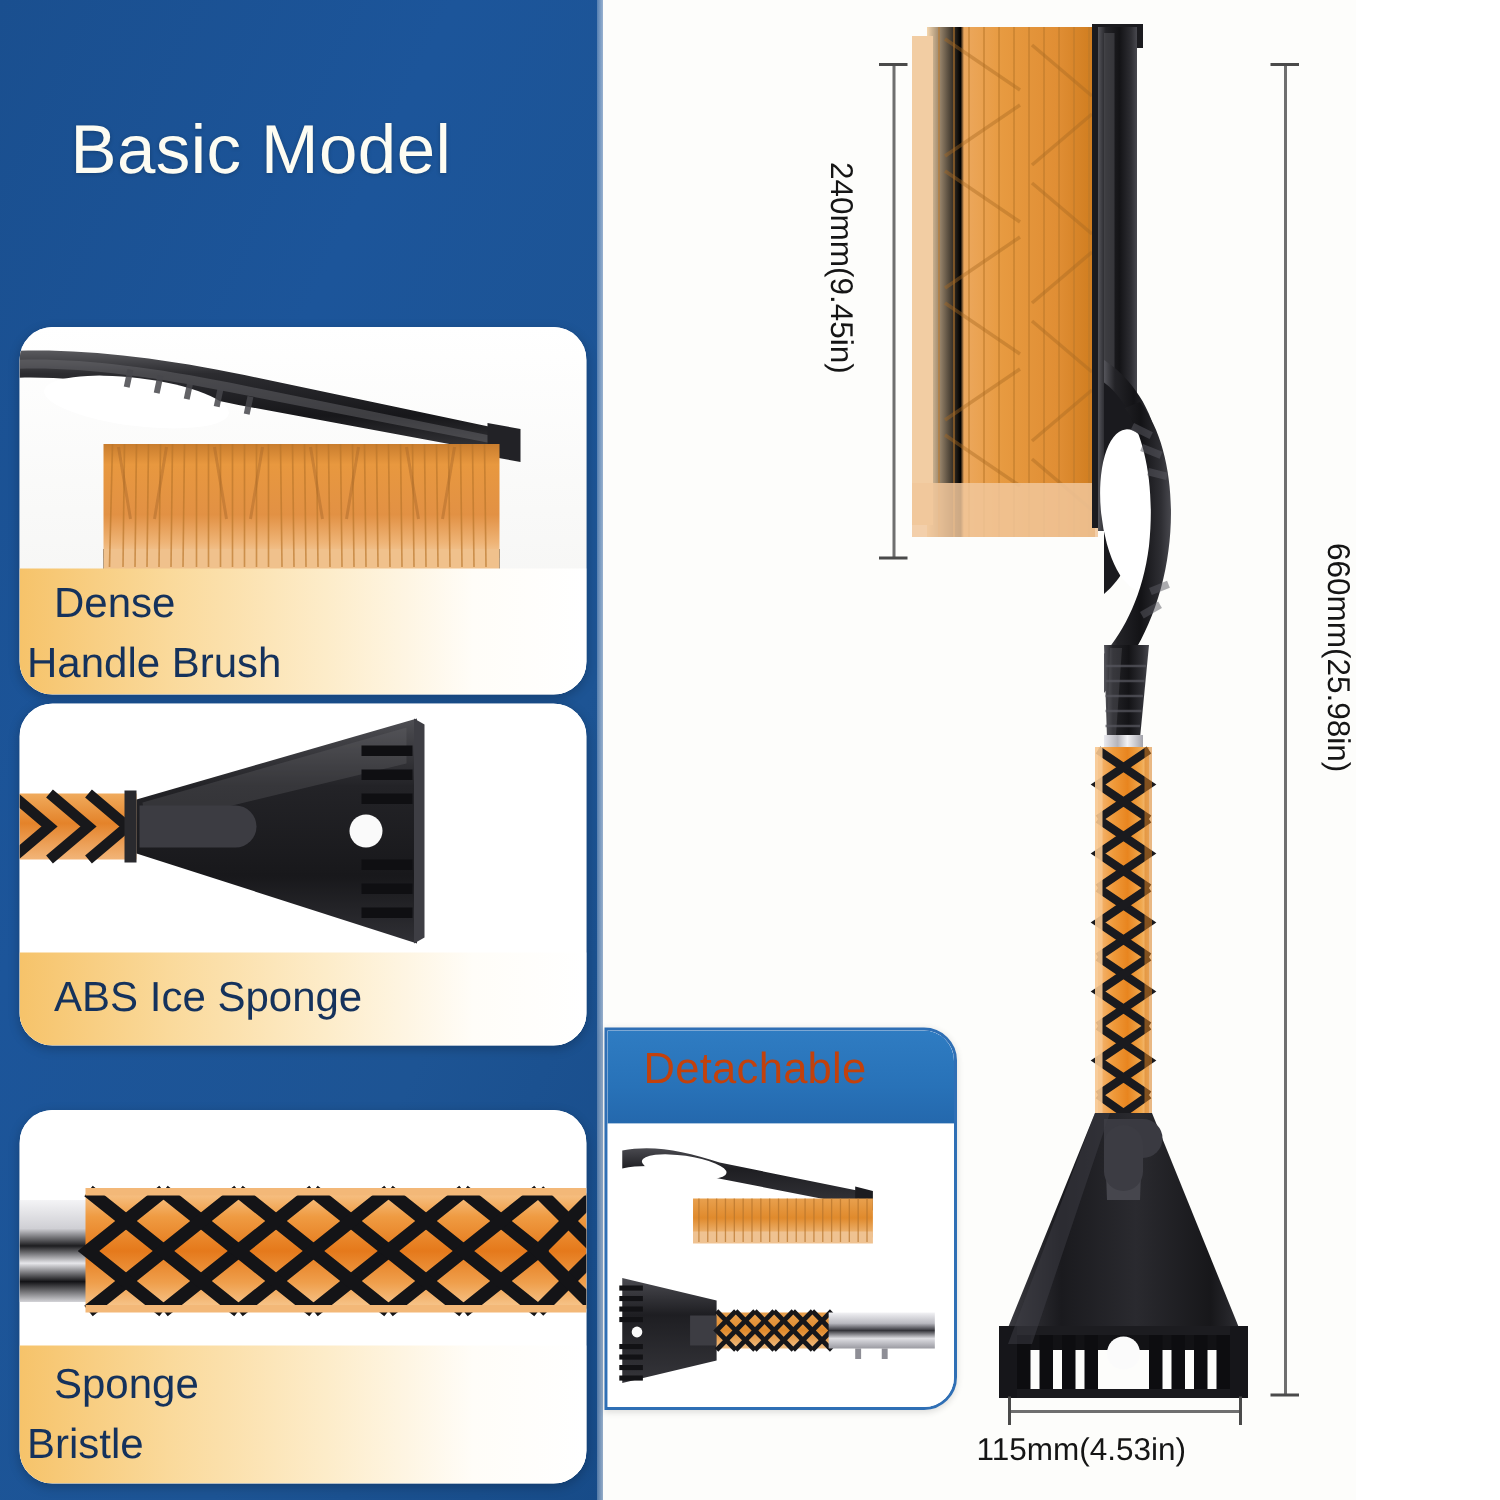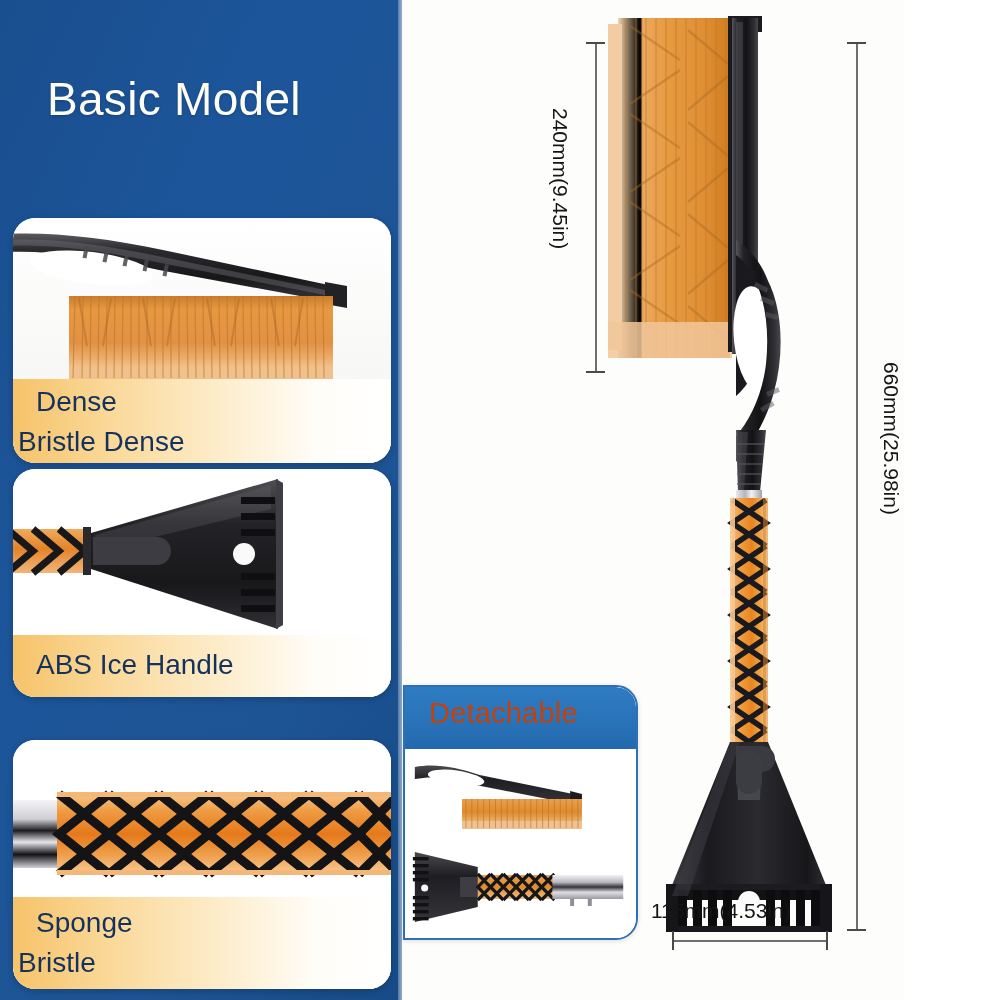--- a/index.html
+++ b/index.html
@@ -74,21 +74,21 @@
   .main-art { position: absolute; left: 560px; top: 0px; width: 360px; height: 960px; }
 
   
   .dim-label {
     position: absolute; color: #151515; font-size: 21px; white-space: nowrap;
     font-family: "Liberation Sans", sans-serif; font-weight: 400;
   }
   .rot { transform: rotate(90deg); transform-origin: left top; }
   .dim-240 { left: 572px; top: 108px; }
   .dim-660 { left: 903px; top: 362px; }
-  .dim-115 { left: 651px; top: 899px; }
+  .dim-115 { left: 651px; top: 955px; }
   .dimline { position: absolute; background: #6f6f6f; }
   .dim-v { width: 1.6px; }
   .dim-h { height: 1.6px; }
   .tick-h { position: absolute; height: 1.6px; width: 19px; background: #4a4a4a; }
   .tick-v { position: absolute; width: 1.6px; height: 19px; background: #4a4a4a; }
 </style>
 </head>
 <body>
 
 <div id="stage">
@@ -184,21 +184,21 @@
             <line x1="162" y1="80" x2="154" y2="128"></line>
           <line x1="194" y1="80" x2="202" y2="128"></line>
             <line x1="226" y1="80" x2="218" y2="128"></line>
           <line x1="258" y1="80" x2="266" y2="128"></line>
             <line x1="290" y1="80" x2="282" y2="128"></line>
         </g>
       </g>
     </svg>
     <div class="caption cap-1">
       <span class="l1">Dense</span>
-      <span class="l2">Bristle Dense</span>
+      <span class="l2">Handle Brush</span>
     </div>
   </div>
 
   <div class="card card-2">
     <svg class="card-art" viewBox="0 0 378 228" preserveAspectRatio="none">
       <defs>
         <linearGradient id="blk2" x1="0" y1="0" x2="0" y2="1">
           <stop offset="0" stop-color="#4e4e53"></stop>
             <stop offset="0.3" stop-color="#232327"></stop>
           <stop offset="0.7" stop-color="#18181b"></stop>
@@ -230,21 +230,21 @@
         <rect x="228" y="44" width="34" height="7"></rect>
         <rect x="228" y="60" width="34" height="7"></rect>
         <rect x="228" y="104" width="34" height="7"></rect>
         <rect x="228" y="120" width="34" height="7"></rect>
         <rect x="228" y="136" width="34" height="7"></rect>
       </g>
       <circle cx="231" cy="85" r="11" fill="#fafafa"></circle>
       <path d="M263,10 L270,14 L270,156 L263,160 Z" fill="#3e3e44"></path>
     </svg>
     <div class="caption cap-2">
-      <span class="l1">ABS Ice Handle</span>
+      <span class="l1">ABS Ice Sponge</span>
     </div>
   </div>
 
   <div class="card card-3">
     <svg class="card-art" viewBox="0 0 378 249" preserveAspectRatio="none">
       <defs>
         <linearGradient id="org3" x1="0" y1="0" x2="0" y2="1">
           <stop offset="0" stop-color="#f6c083"></stop>
             <stop offset="0.2" stop-color="#ef9b42"></stop>
           <stop offset="0.5" stop-color="#e5791b"></stop>

